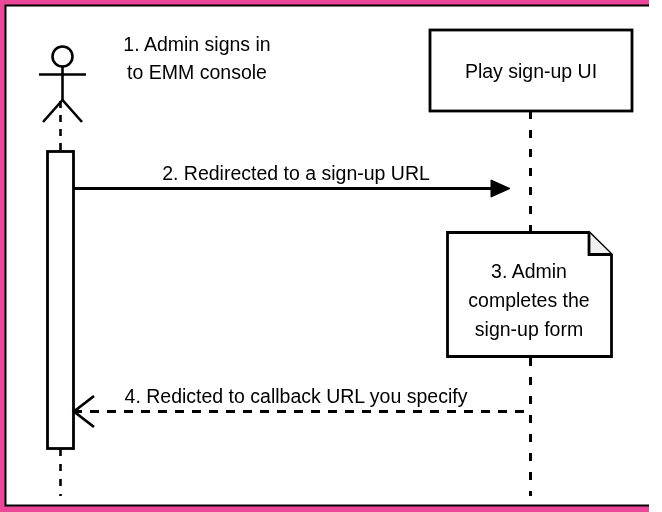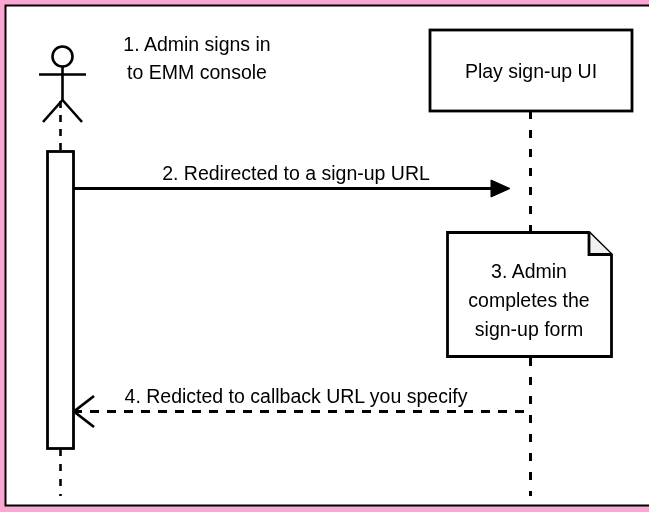--- a/index.html
+++ b/index.html
@@ -8,21 +8,21 @@
     padding: 0;
     background: #ffffff;
   }
   body {
     font-family: "Liberation Sans", sans-serif;
   }
   #diagram-root {
     position: relative;
     width: 649px;
     height: 512px;
-    background: #f9a8d4;
+    background: #ec4899;
     overflow: hidden;
   }
   #diagram-svg {
     position: absolute;
     left: 0;
     top: 0;
     width: 662px;
     height: 512px;
     display: block;
   }

